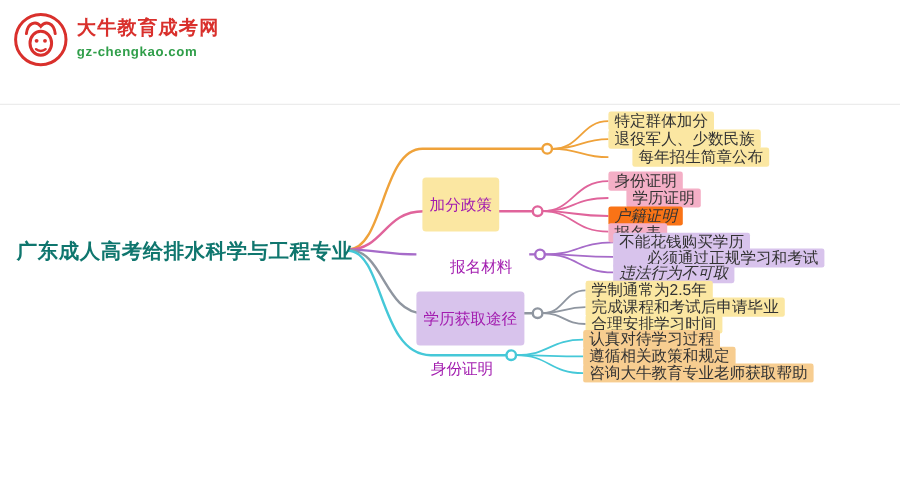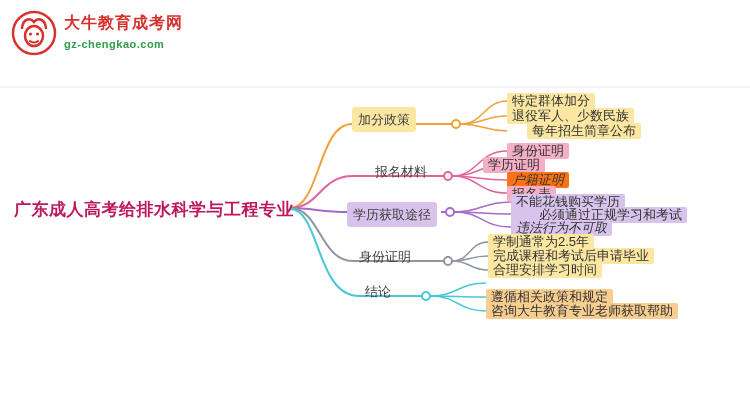--- a/index.html
+++ b/index.html
@@ -2,21 +2,21 @@
 <html><head>
 <meta charset="utf-8">
 <style>
   * { margin:0; padding:0; box-sizing:border-box; }
   html,body { background:#fff; }
   body { font-family:"Liberation Sans","DejaVu Sans",sans-serif; }
   .canvas { position:relative; width:750px; height:319px; background:#ffffff; overflow:hidden; }
   .svg-layer { position:absolute; left:0; top:0; width:750px; height:410px; z-index:1; }
   .node { position:absolute; white-space:nowrap; z-index:2; }
   .root-node { font-size:17px; font-weight:bold; letter-spacing:0.5px; }
-  .branch-label { font-size:13px; color:#404040; padding:5px 6px; border-radius:3px; line-height:15px; }
+  .branch-label { font-size:13px; color:#a21caf; padding:15px 6px; border-radius:3px; line-height:15px;margin-top:41px; }
   .leaf { font-size:13px; color:#333; padding:2px 5px; border-radius:2px; line-height:12px; }
   .logo { position:absolute; left:10px; top:9px; display:flex; align-items:flex-start; gap:6px; z-index:3; cursor:pointer; }
   .logo-text { display:flex; flex-direction:column; padding-top:4px; }
   .logo-name { font-size:16px; font-weight:bold; letter-spacing:1px; }
   .logo-url { font-size:11px; font-weight:bold; margin-top:4px; letter-spacing:0.5px; }
 </style>
 </head>
 <body>
 
 <div class="canvas">
@@ -67,41 +67,42 @@
     <path d="M452 261 C470 261 470 270 488 270" stroke-width="1.5" fill="none" stroke="#8f96a0"></path>
     <circle cx="448" cy="261" r="4" fill="#fff" stroke-width="2" stroke="#8f96a0"></circle>
 
     <path d="M290 209 C320 209 316 296 359 296 L422 296" stroke-width="2" fill="none" stroke="#45c8d8"></path>
     <path d="M430 296 C458 296 458 283 486 283" stroke-width="1.5" fill="none" stroke="#45c8d8"></path>
     <path d="M430 296 C458 296 458 297 486 297" stroke-width="1.5" fill="none" stroke="#45c8d8"></path>
     <path d="M430 296 C458 296 458 311 486 311" stroke-width="1.5" fill="none" stroke="#45c8d8"></path>
     <circle cx="426" cy="296" r="4" fill="#fff" stroke-width="2" stroke="#45c8d8"></circle>
   </svg>
 
-  <div class="node root-node" style="left: 14px; top: 198px; color: #be185d;">广东成人高考给排水科学与工程专业</div>
+  <div class="node root-node" style="left: 14px; top: 198px; color: #0f766e;">广东成人高考给排水科学与工程专业</div>
 
   <div class="node branch-label" style="left: 352px; top: 107px; background-color: rgb(251, 231, 162);">加分政策</div>
   <div class="node branch-label" style="left: 369px; top: 159px; background-color: transparent;">报名材料</div>
   <div class="node branch-label" style="left: 347px; top: 202px; background-color: rgb(216, 195, 236);">学历获取途径</div>
   <div class="node branch-label" style="left: 353px; top: 244px; background-color: transparent;">身份证明</div>
   <div class="node branch-label" style="left: 359px; top: 279px; background-color: transparent;">结论</div>
 
   <div class="node leaf" style="left: 507px; top: 93px; background-color: rgb(251, 231, 162);">特定群体加分</div>
   <div class="node leaf" style="left: 507px; top: 108px; background-color: rgb(251, 231, 162);">退役军人、少数民族</div>
   <div class="node leaf" style="left: 527px; top: 123px; background-color: rgb(251, 231, 162);">每年招生简章公布</div>
 
   <div class="node leaf" style="left: 507px; top: 143px; background-color: rgb(244, 175, 198);">身份证明</div>
-  <div class="node leaf" style="left: 483px; top: 157px; background-color: rgb(244, 175, 198);">学历证明</div>
+  <div class="node leaf" style="left: 522px; top: 157px; background-color: rgb(244, 175, 198);">学历证明</div>
   <div class="node leaf" style="left: 507px; top: 172px; background-color: #f97316; font-style: italic;">户籍证明</div>
   <div class="node leaf" style="left: 507px; top: 186px; background-color: rgb(244, 175, 198);">报名表</div>
 
   <div class="node leaf" style="left: 511px; top: 194px; background-color: rgb(216, 195, 236);">不能花钱购买学历</div>
   <div class="node leaf" style="left: 511px; top: 207px; background-color: rgb(216, 195, 236); padding-left: 28px;">必须通过正规学习和考试</div>
   <div class="node leaf" style="left: 511px; top: 220px; background-color: rgb(216, 195, 236); font-style: italic;">违法行为不可取</div>
 
   <div class="node leaf" style="left: 488px; top: 234px; background-color: rgb(251, 231, 162);">学制通常为2.5年</div>
   <div class="node leaf" style="left: 488px; top: 248px; background-color: rgb(251, 231, 162);">完成课程和考试后申请毕业</div>
   <div class="node leaf" style="left: 488px; top: 262px; background-color: rgb(251, 231, 162);">合理安排学习时间</div>
 
+  <div class="node leaf" style="left: 486px; top: 275px; background-color: rgb(247, 205, 144);">认真对待学习过程</div>
   <div class="node leaf" style="left: 486px; top: 289px; background-color: rgb(247, 205, 144);">遵循相关政策和规定</div>
   <div class="node leaf" style="left: 486px; top: 303px; background-color: rgb(247, 205, 144);">咨询大牛教育专业老师获取帮助</div>
 
 </div>
 
 </body></html>

